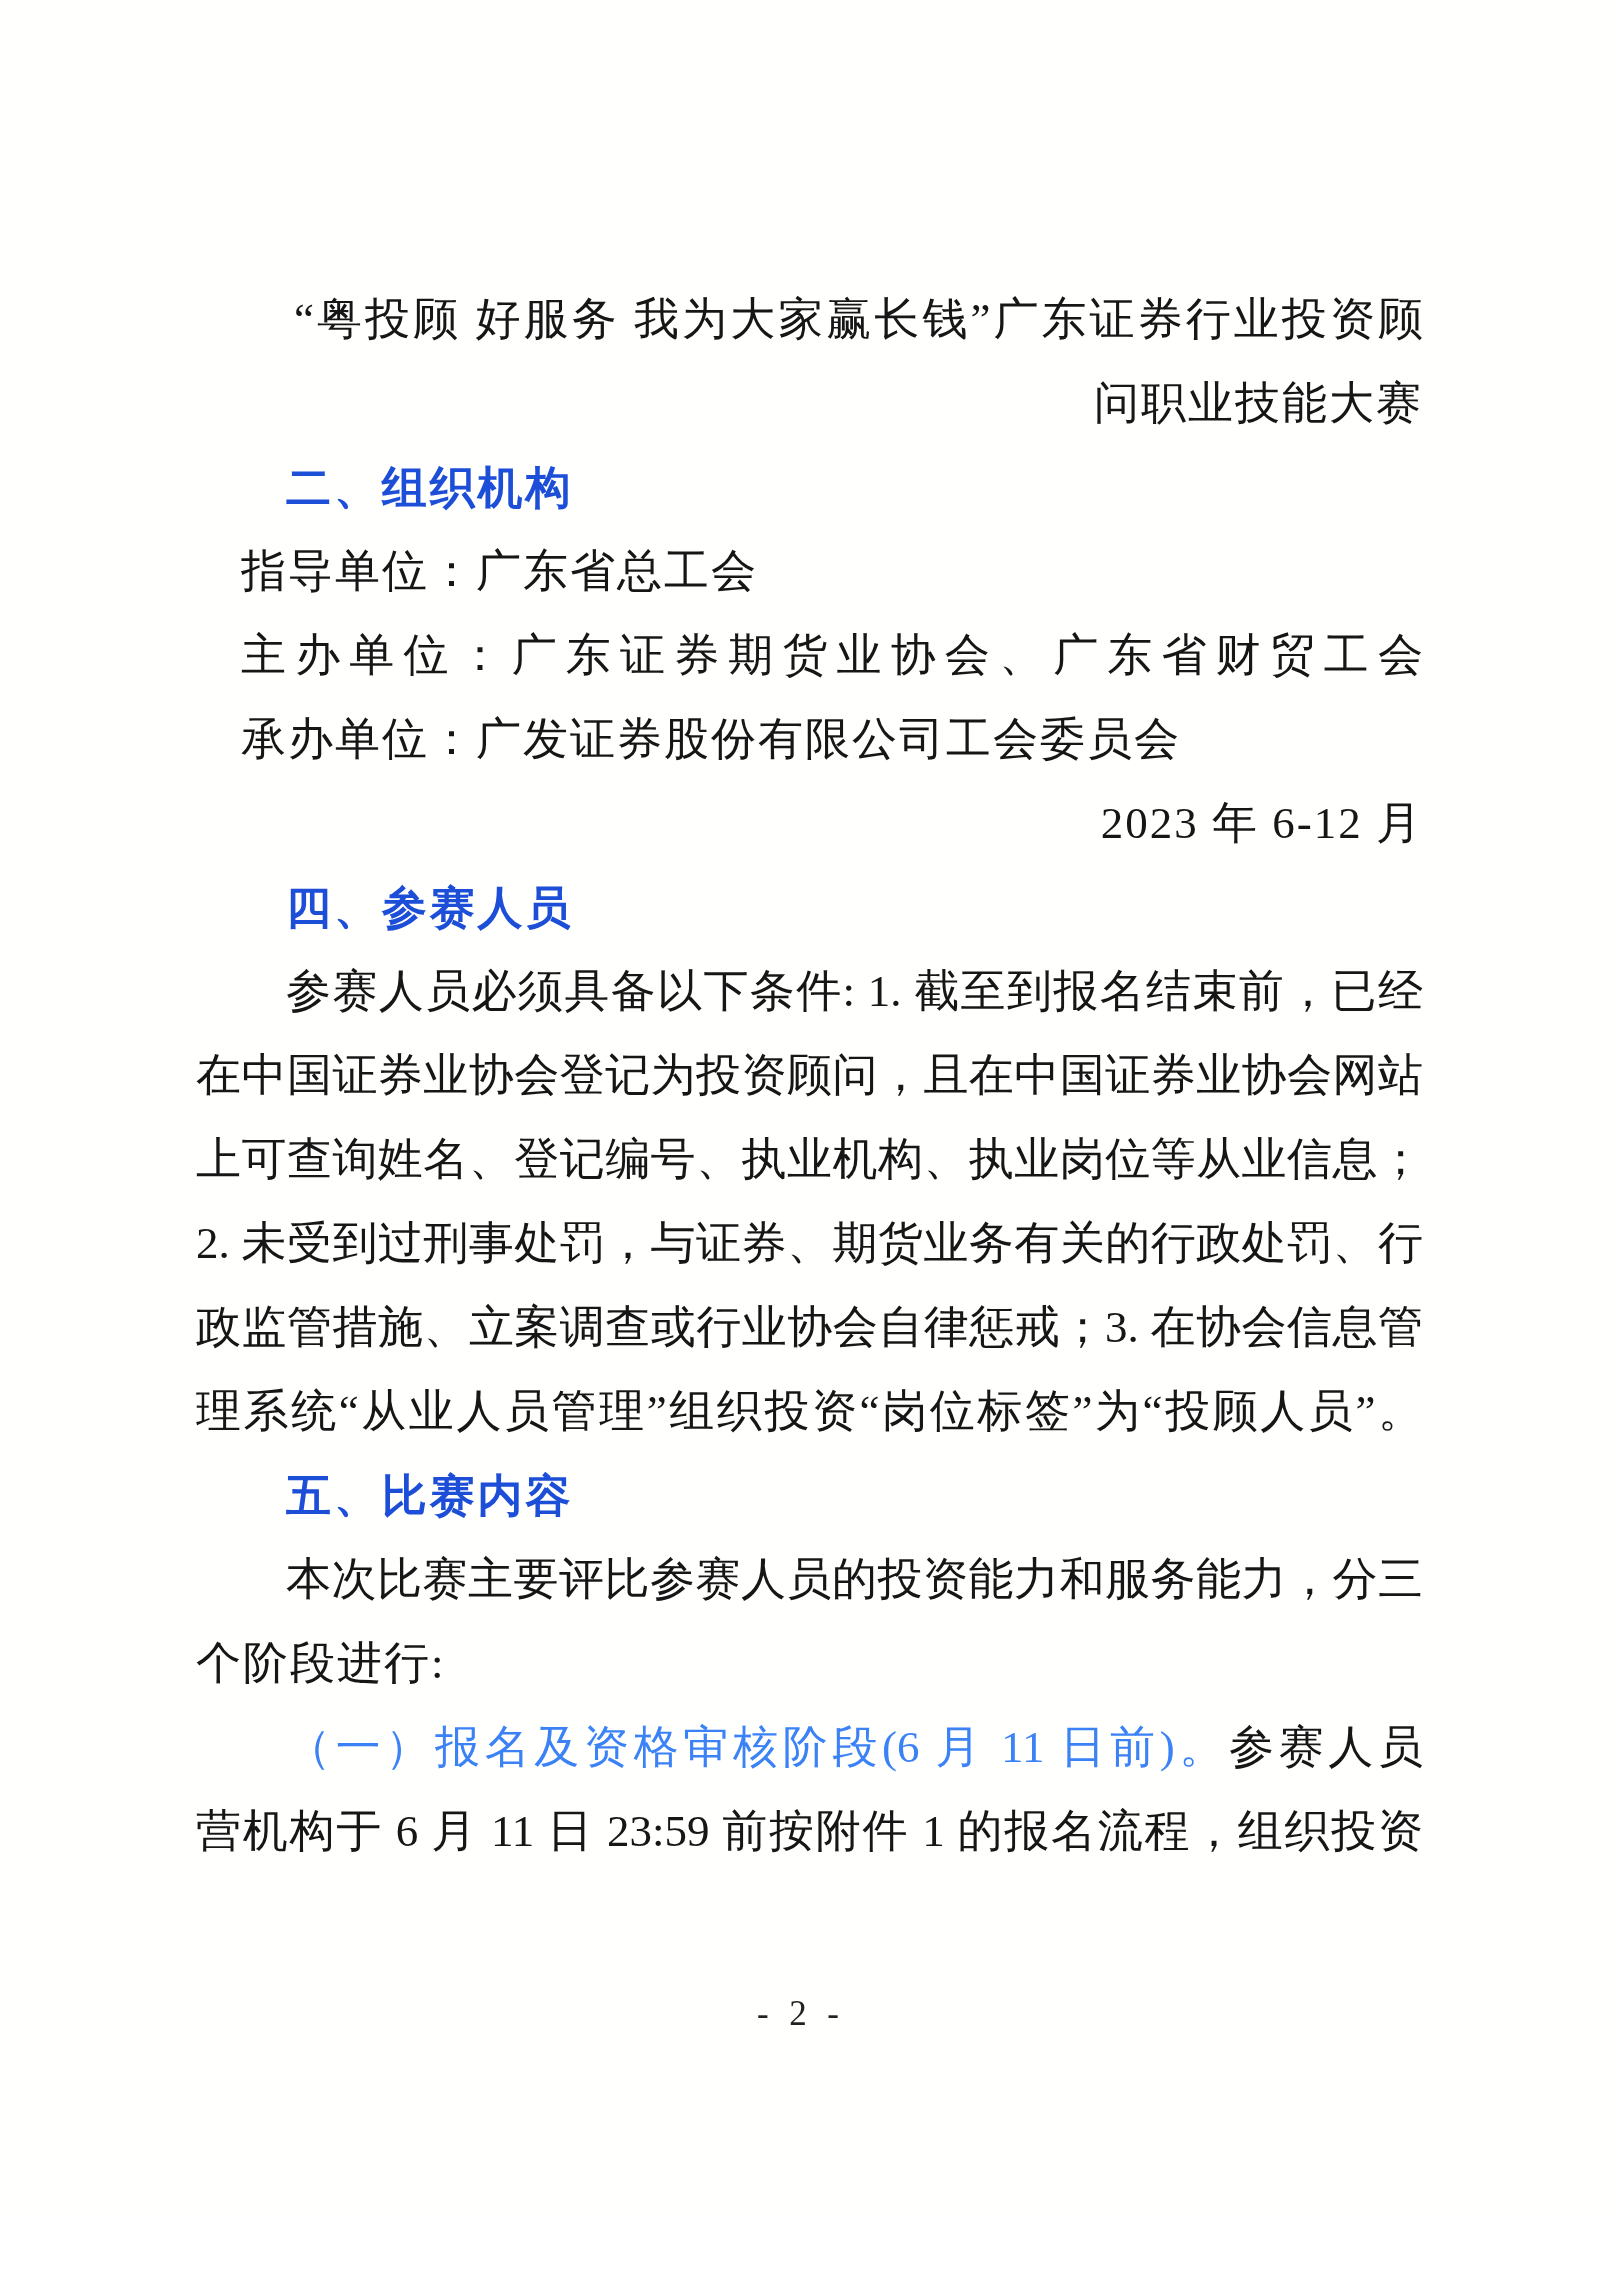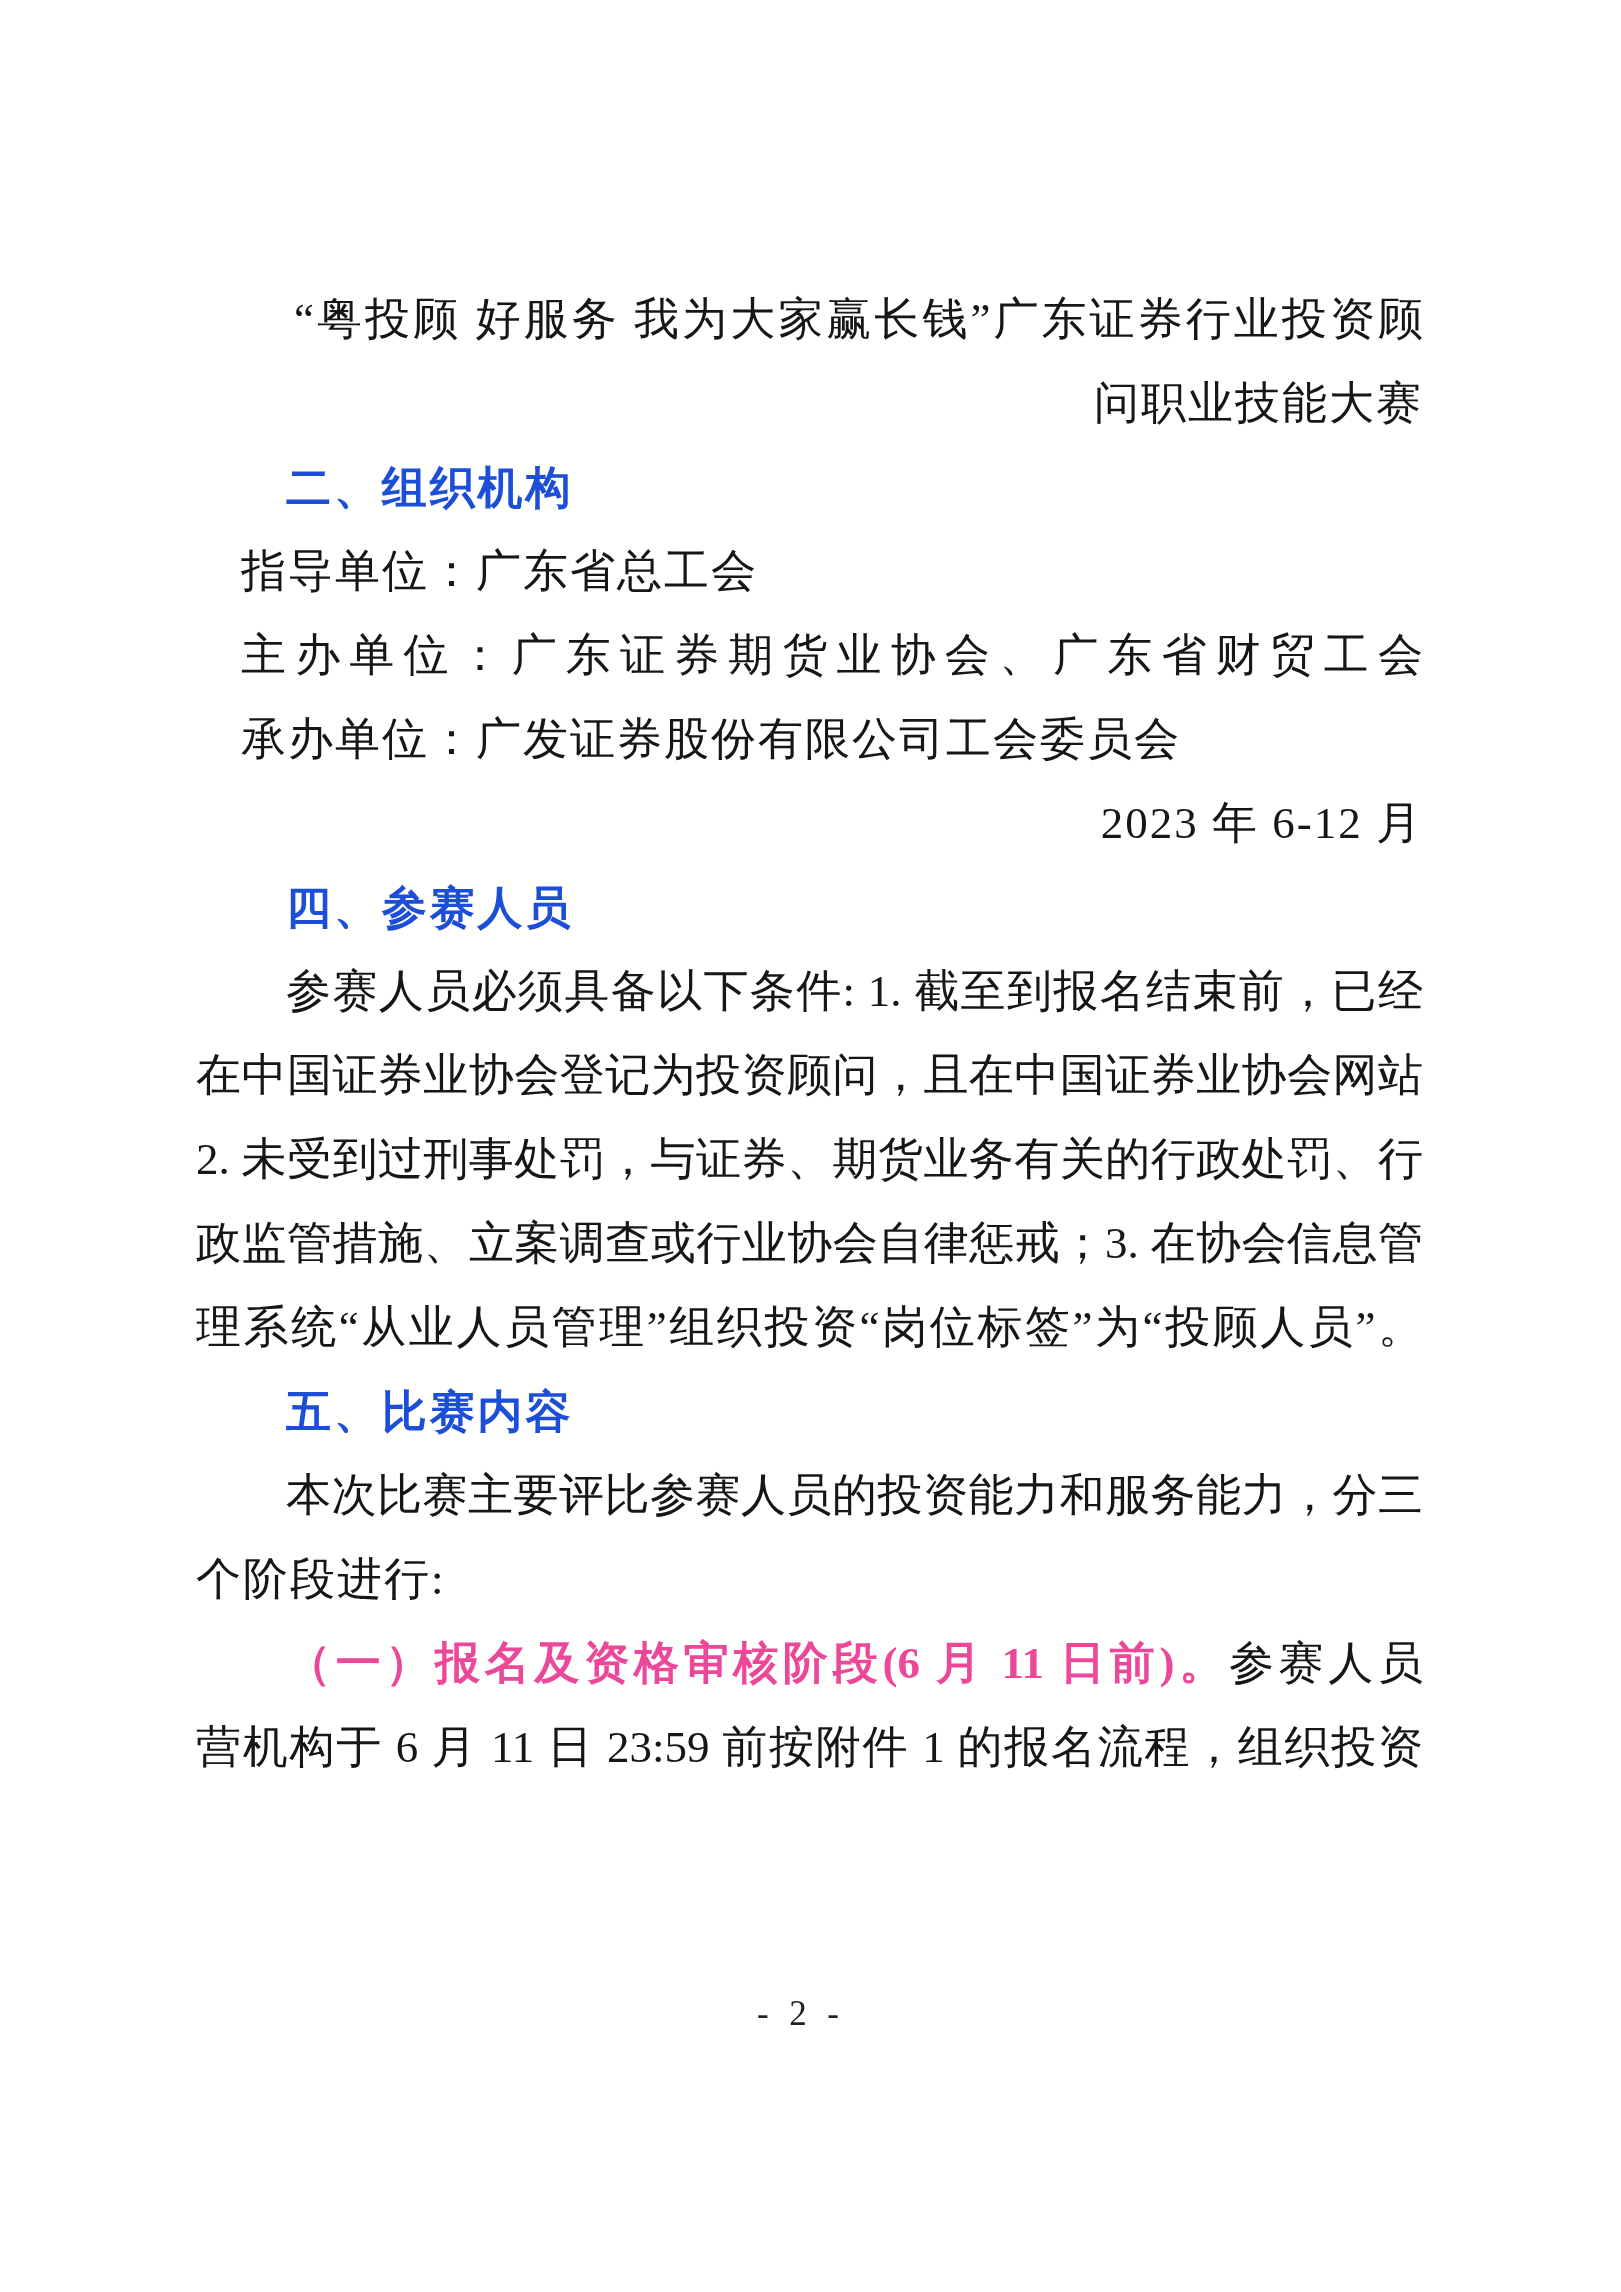--- a/index.html
+++ b/index.html
@@ -36,22 +36,22 @@
   .ind-2 { padding-left: 90px; }
   .ind-1 { padding-left: 45px; }
   .ind-sm { padding-left: 17.6px; text-align: right; }
   .heading {
     font-family: "Liberation Sans", "DejaVu Sans", sans-serif;
     font-weight: 700;
     color: #1d4ed8;
     letter-spacing: 2.9px;
   }
   .bold-seg {
-    font-weight: 700;
-    color: #ec4899;
+    font-weight: 400;
+    color: #3b82f6;
   }
   .footer {
     position: absolute;
     top: 1994px;
     left: 0;
     width: 1602px;
     text-align: center;
     font-size: 35px;
     letter-spacing: 5.9px;
     color: #222222;
@@ -69,20 +69,21 @@
     <div class="ln heading ind-2">二、组织机构</div>
     <div class="ln ind-1">指导单位：广东省总工会</div>
     <div class="ln just ind-1">主办单位：广东证券期货业协会、广东省财贸工会</div>
     <div class="ln ind-1">承办单位：广发证券股份有限公司工会委员会</div>
 
     <div class="ln ind-sm">2023 年 6-12 月</div>
 
     <div class="ln heading ind-2">四、参赛人员</div>
     <div class="ln just ind-2">参赛人员必须具备以下条件: 1. 截至到报名结束前，已经</div>
     <div class="ln just">在中国证券业协会登记为投资顾问，且在中国证券业协会网站</div>
+    <div class="ln just">上可查询姓名、登记编号、执业机构、执业岗位等从业信息；</div>
     <div class="ln just">2. 未受到过刑事处罚，与证券、期货业务有关的行政处罚、行</div>
     <div class="ln just">政监管措施、立案调查或行业协会自律惩戒；3. 在协会信息管</div>
     <div class="ln just">理系统“从业人员管理”组织投资“岗位标签”为“投顾人员”。</div>
 
     <div class="ln heading ind-2">五、比赛内容</div>
     <div class="ln just ind-2">本次比赛主要评比参赛人员的投资能力和服务能力，分三</div>
     <div class="ln">个阶段进行:</div>
 
     <div class="ln just ind-2">
       <span class="bold-seg">（一）报名及资格审核阶段(6 月 11 日前)。</span><span>参赛人员</span>

